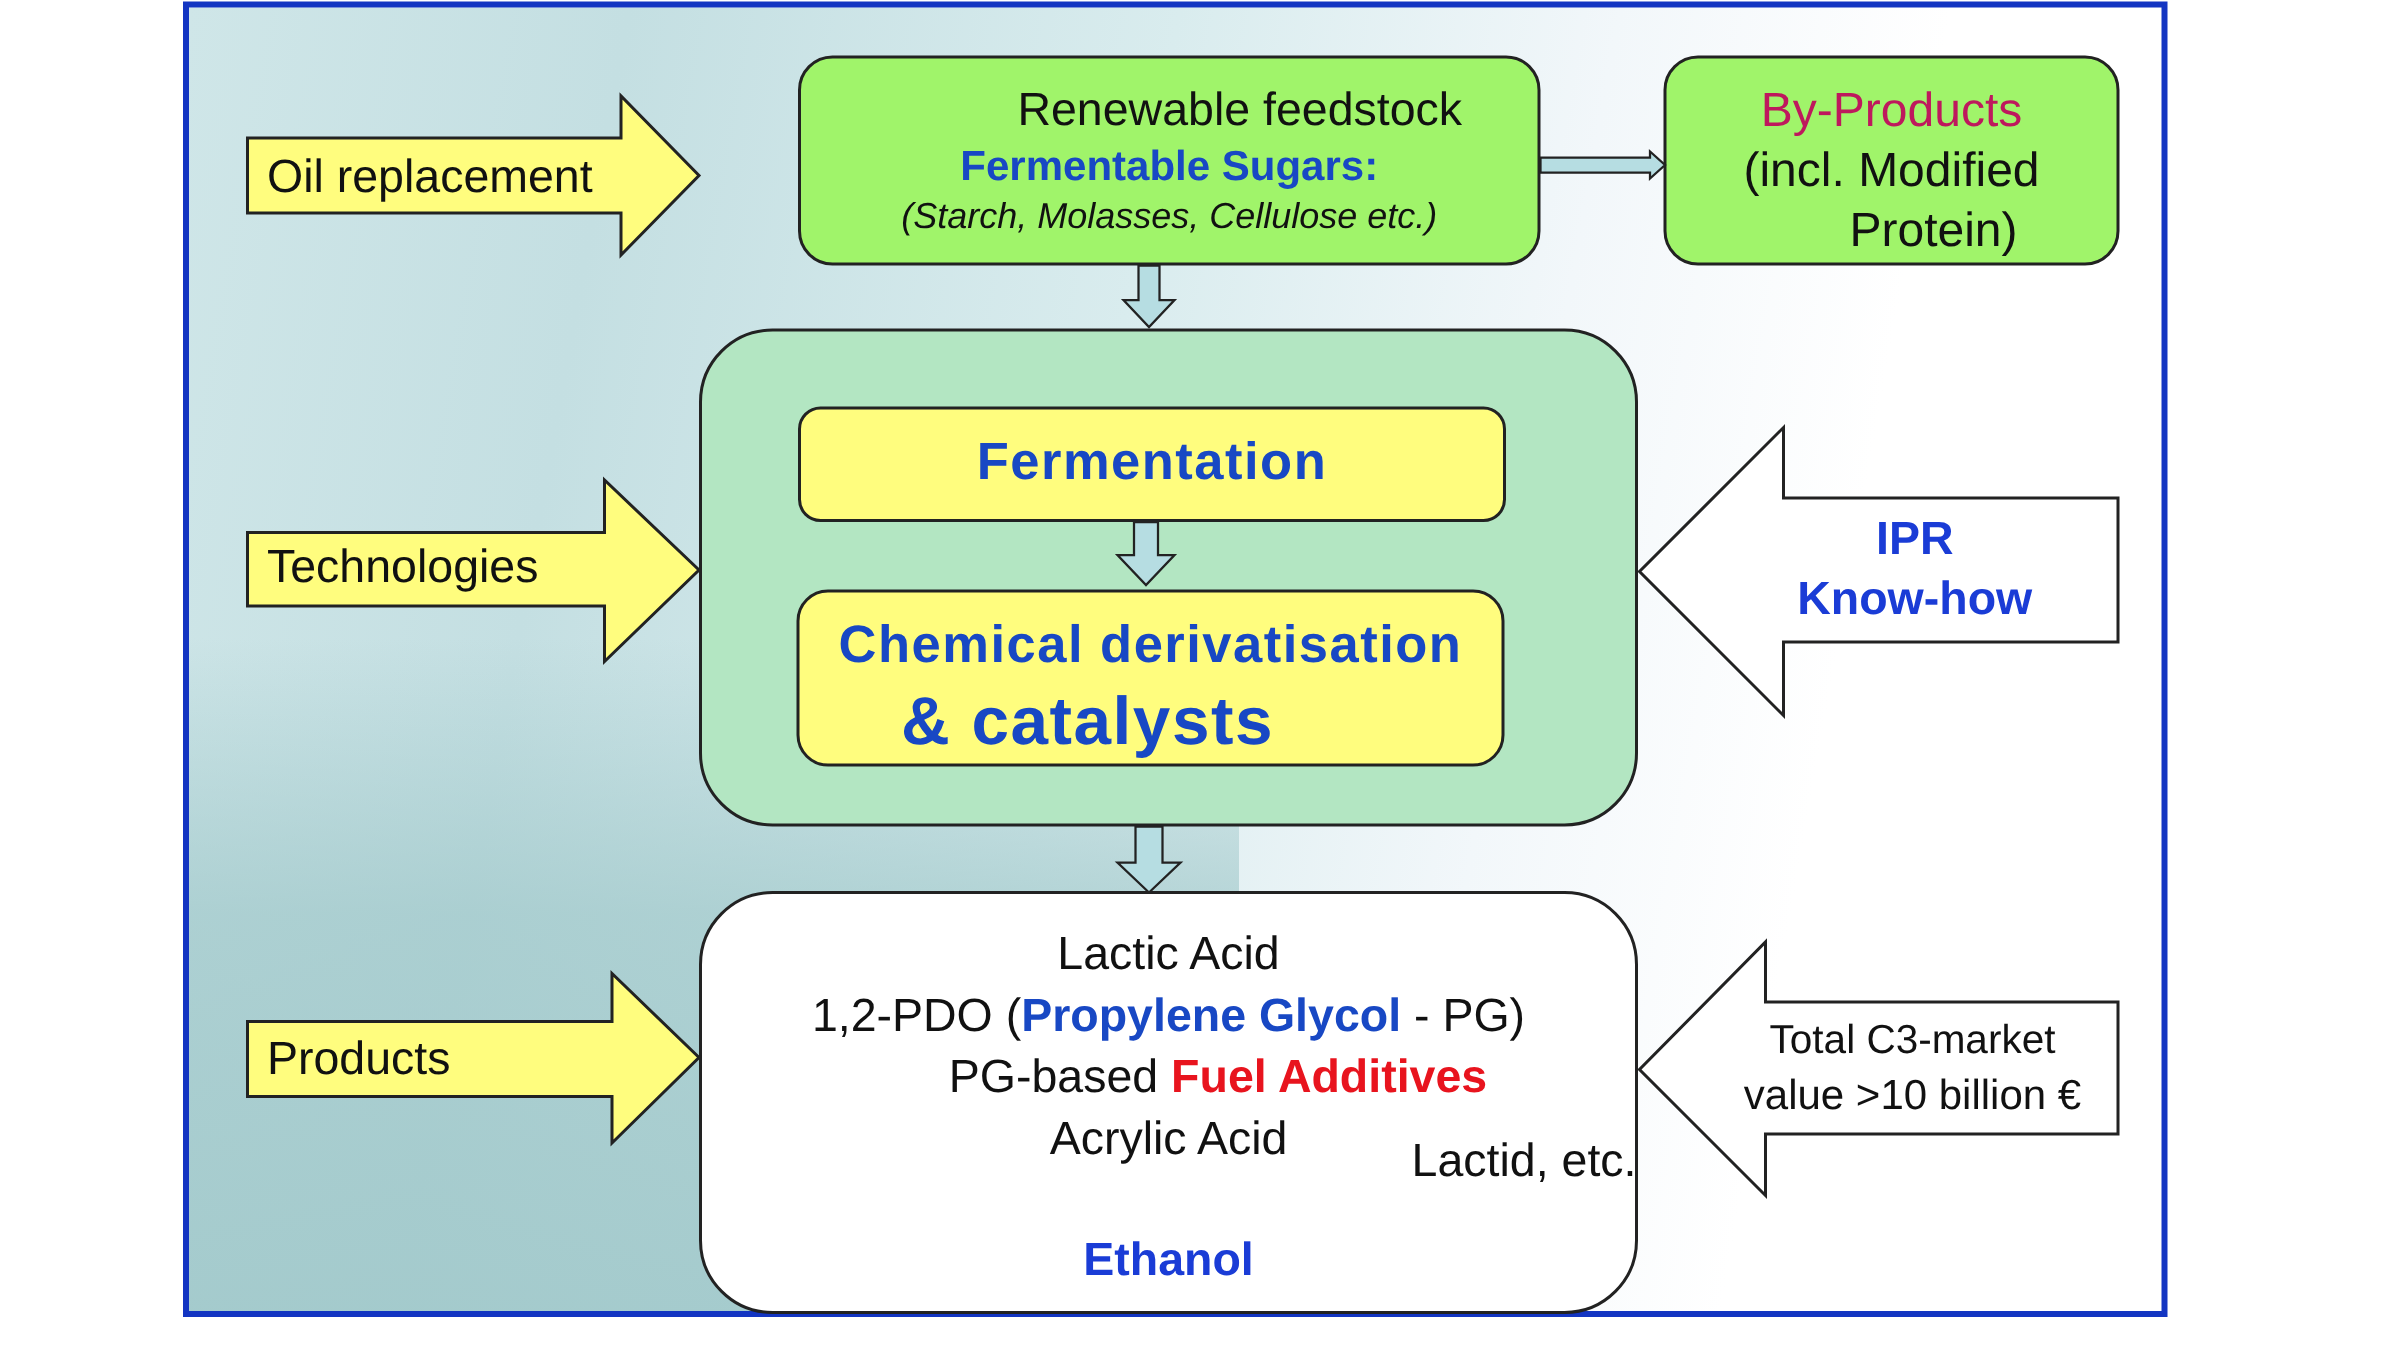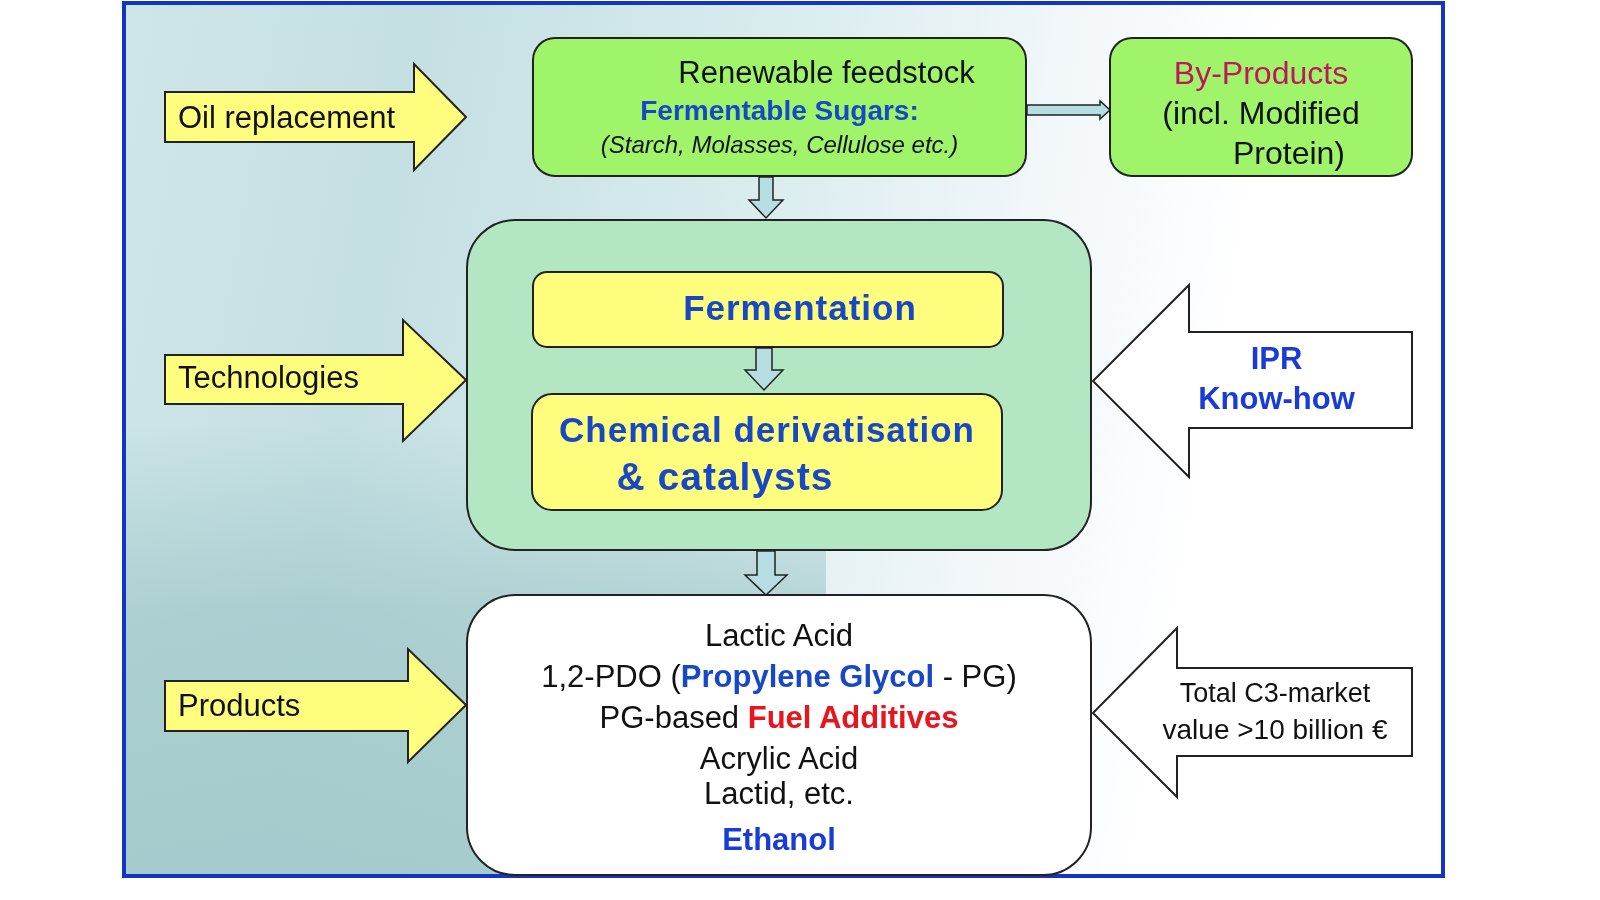--- a/index.html
+++ b/index.html
@@ -57,32 +57,32 @@
 <div class="txt black" style="left:178px; top:688px; font-size:31px;">Products</div>
 
 <div class="txt black" style="left:533px; width:587px; top:55px; font-size:31px;">Renewable feedstock</div>
 <div class="txt blue" style="left:533px; width:493px; top:95px; font-size:28px;">Fermentable Sugars:</div>
 <div class="txt black" style="left:533px; width:493px; top:131px; font-size:24px;font-style:italic;">(Starch, Molasses, Cellulose etc.)</div>
 
 <div class="txt plainblue" style="left:1110px; width:302px; top:55px; font-size:32px;">By-Products</div>
 <div class="txt black" style="left:1110px; width:302px; top:95px; font-size:32px;">(incl. Modified</div>
 <div class="txt black" style="left:1110px; width:302px; top:135px; font-size:32px;padding-left:28px;">Protein)</div>
 
-<div class="txt blue" style="left:533px; width:470px; top:288px; font-size:35px; letter-spacing:1px;padding-left:32px;">Fermentation</div>
+<div class="txt blue" style="left:533px; width:470px; top:288px; font-size:35px; letter-spacing:1px;">Fermentation</div>
 <div class="txt blue" style="left:532px; width:470px; top:410px; font-size:35px; letter-spacing:1px;">Chemical derivatisation</div>
-<div class="txt blue" style="left:532px; width:386px; top:455px; font-size:39px; letter-spacing:1px;">&amp; catalysts</div>
+<div class="txt blue" style="left:532px; width:386px; top:455px; font-size:45px; letter-spacing:1px;">&amp; catalysts</div>
 
 <div class="txt blue2" style="left:1189px; width:175px; top:341px; font-size:31px;">IPR</div>
 <div class="txt blue2" style="left:1189px; width:175px; top:381px; font-size:31px;">Know-how</div>
 
 <div class="txt black" style="left:1140px; width:270px; top:678px; font-size:27px;">Total C3-market</div>
 <div class="txt black" style="left:1140px; width:270px; top:714px; font-size:28px;">value &gt;10 billion €</div>
 
 <div class="txt black" style="left:467px; width:624px; top:618px; font-size:31px;">Lactic Acid</div>
 <div class="txt black" style="left:467px; width:624px; top:659px; font-size:31px;">
   <span>1,2-PDO (</span><span class="blue">Propylene Glycol</span><span> - PG)</span>
 </div>
-<div class="txt black" style="left:467px; width:624px; top:700px; font-size:31px;">
+<div class="txt black" style="left:467px; width:624px; top:700px; font-size:31px;padding-left:33px;">
   <span>PG-based </span><span class="red">Fuel Additives</span>
 </div>
 <div class="txt black" style="left:467px; width:624px; top:741px; font-size:31px;">Acrylic Acid</div>
-<div class="txt black" style="left:467px; width:624px; top:776px; font-size:31px;">Lactid, etc.</div>
+<div class="txt black" style="left:467px; width:624px; top:756px; font-size:31px;text-align:right;">Lactid, etc.</div>
 <div class="txt blue2" style="left:467px; width:624px; top:822px; font-size:31px;">Ethanol</div>
 
 </body></html>

